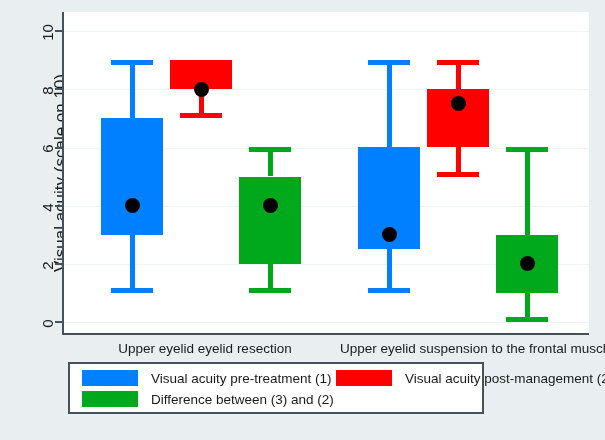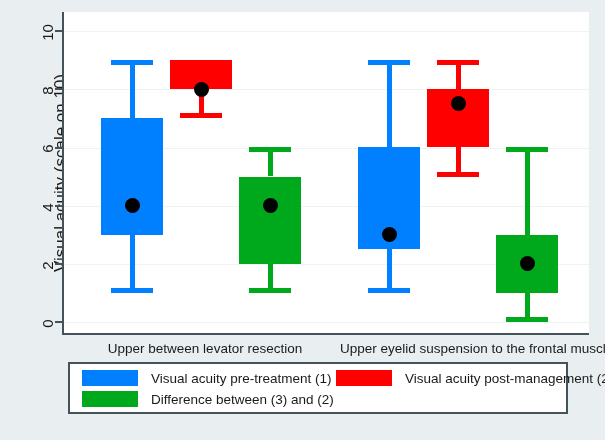--- a/index.html
+++ b/index.html
@@ -96,21 +96,21 @@
     font-size: 13.5px;
     color: #1a1a1a;
     text-align: center;
     white-space: nowrap;
   }
   
   .legend-box {
     position: absolute;
     left: 68px;
     top: 362px;
-    width: 500px;
+    width: 416px;
     height: 52px;
     background: #ffffff;
     border: 2px solid #46525a;
     box-sizing: border-box;
   }
   .legend-entry {
     position: absolute;
     display: flex;
     align-items: center;
   }
@@ -186,21 +186,21 @@
         <div class="median-dot" style="left: 198.5px; top: 186.1px;"></div>
         <div class="whisker-v" style="background: rgb(0, 168, 28); left: 460.5px; top: 135.4px; height: 87.3px;"></div>
         <div class="whisker-cap" style="background: rgb(0, 168, 28); left: 442px; top: 135.4px; width: 42px;"></div>
         <div class="whisker-v" style="background: rgb(0, 168, 28); left: 460.5px; top: 280.9px; height: 29.1px;"></div>
         <div class="whisker-cap" style="background: rgb(0, 168, 28); left: 442px; top: 305px; width: 42px;"></div>
         <div class="box" style="background: rgb(0, 168, 28); left: 432px; top: 222.7px; width: 62px; height: 58.2px;"></div>
         <div class="median-dot" style="left: 455.5px; top: 244.3px;"></div>
       </div>
   </div>
 
-  <div class="group-label" style="left:105px; top:341px; width:200px;">Upper between levator resection</div>
+  <div class="group-label" style="left:105px; top:341px; width:200px;">Upper eyelid eyelid resection</div>
   <div class="group-label" style="left:340px; top:341px; width:245px;">Upper eyelid suspension to the frontal muscle</div>
 
   <div class="legend-box">
     <div class="legend-entry" style="left:12px; top:6px;">
       <div class="legend-swatch" id="sw1" style="background: rgb(0, 128, 255);"></div>
       <div class="legend-text">Visual acuity pre-treatment (1)</div>
     </div>
     <div class="legend-entry" style="left:266px; top:6px;">
       <div class="legend-swatch" id="sw2" style="background: rgb(254, 0, 0);"></div>
       <div class="legend-text">Visual acuity post-management (2)</div>

